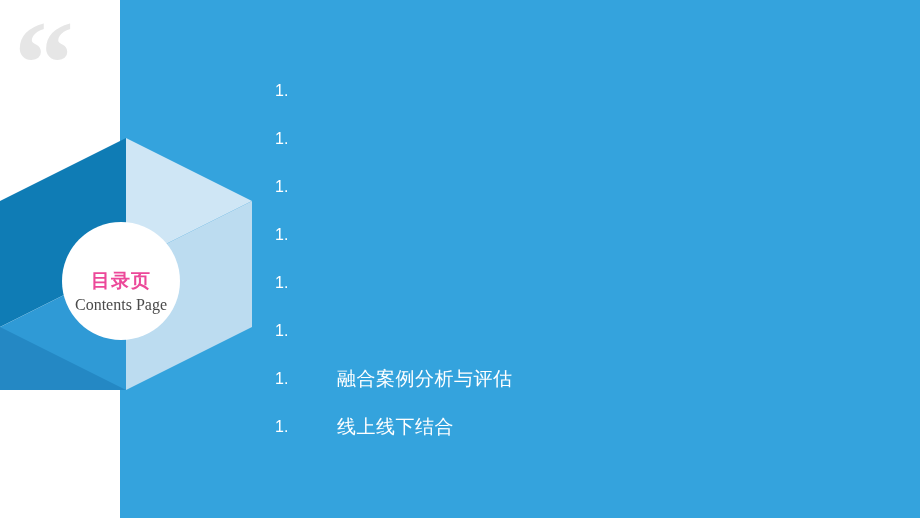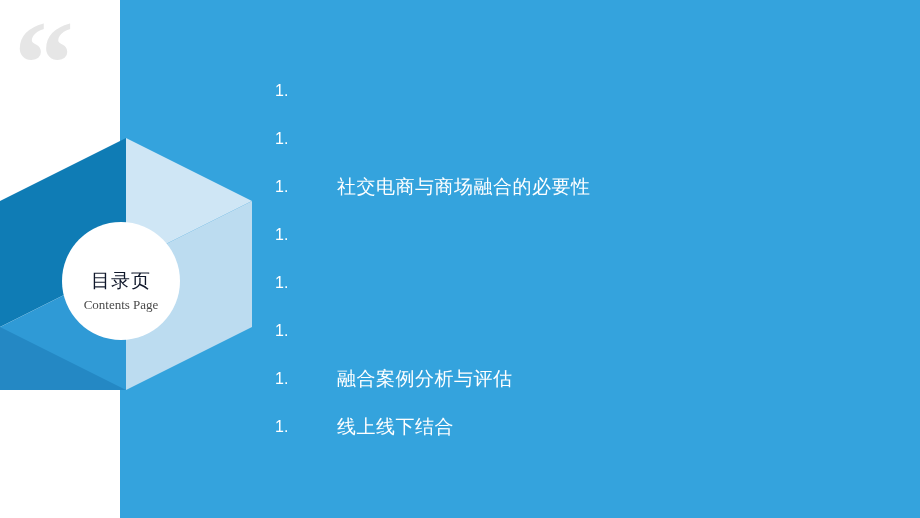--- a/index.html
+++ b/index.html
@@ -62,28 +62,28 @@
     border-radius: 50%;
     background: #ffffff;
     display: flex;
     flex-direction: column;
     align-items: center;
     justify-content: center;
     box-sizing: border-box;
   }
   .circle-label .cn {
     font-size: 19px;
-    color: #0f172a;
-    font-weight: normal;
+    color: #ec4899;
+    font-weight: bold;
     letter-spacing: 1px;
     line-height: 26px;
     margin-top: 21px;
   }
   .circle-label .en {
-    font-size: 13px;
+    font-size: 16px;
     color: #4a4a4a;
     line-height: 22px;
     font-family: "Liberation Serif", serif;
   }
   .toc {
     position: absolute;
     left: 275px;
     top: 78px;
     width: 620px;
   }
@@ -142,21 +142,20 @@
     <div class="toc-item">
       <div class="toc-num">1.</div>
     </div>
 
     <div class="toc-item">
       <div class="toc-num">1.</div>
     </div>
 
     <div class="toc-item">
       <div class="toc-num">1.</div>
-      <div class="toc-text">社交电商与商场融合的必要性</div>
     </div>
 
     <div class="toc-item">
       <div class="toc-num">1.</div>
     </div>
 
     <div class="toc-item">
       <div class="toc-num">1.</div>
     </div>
 

